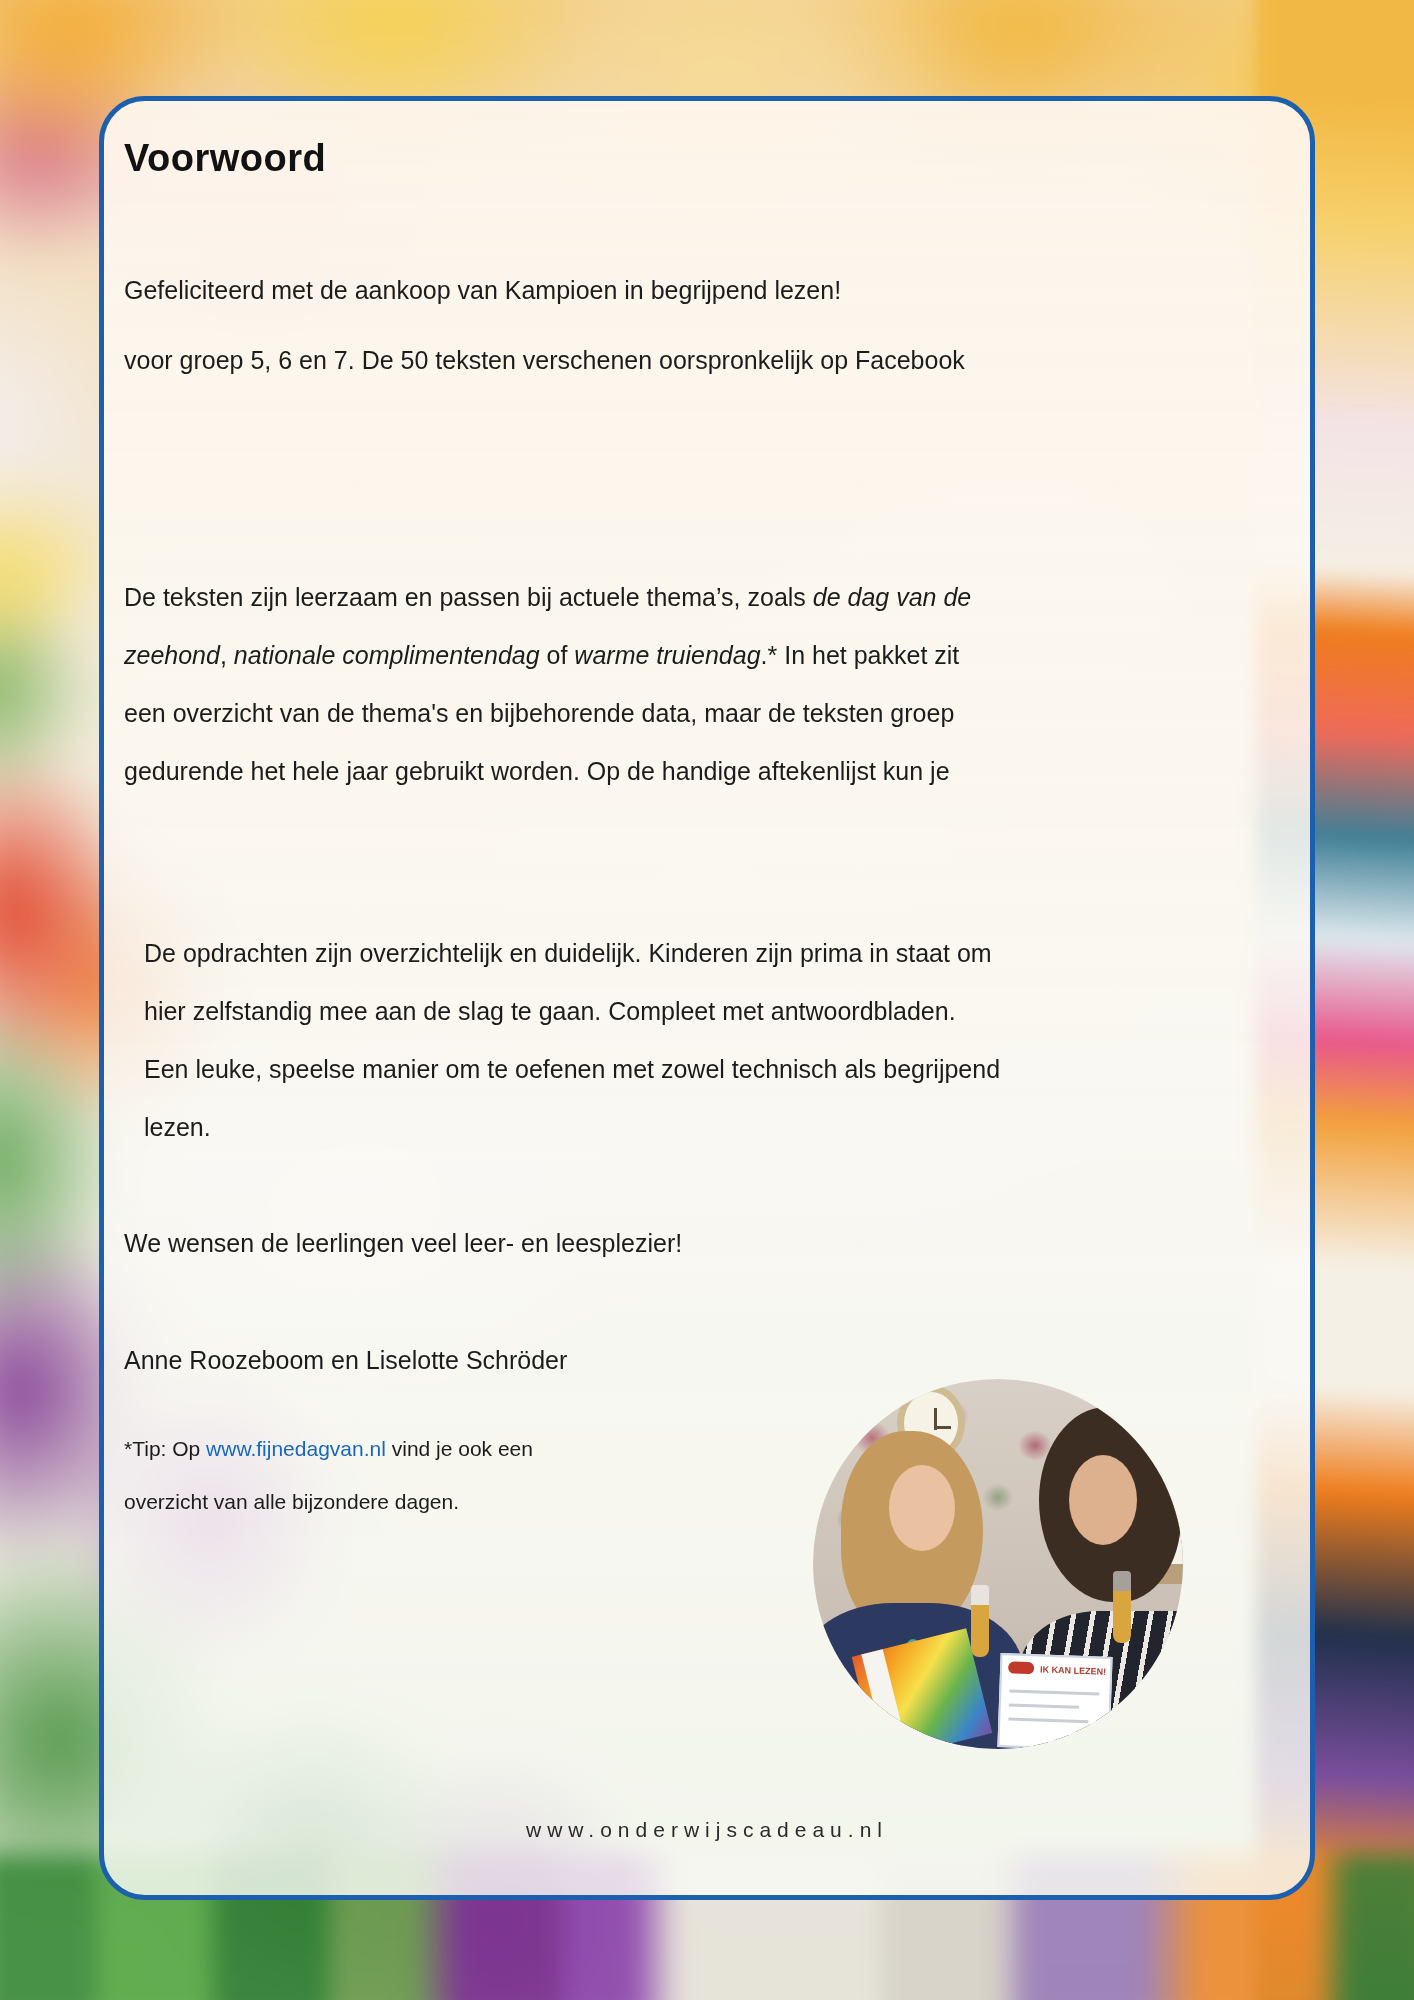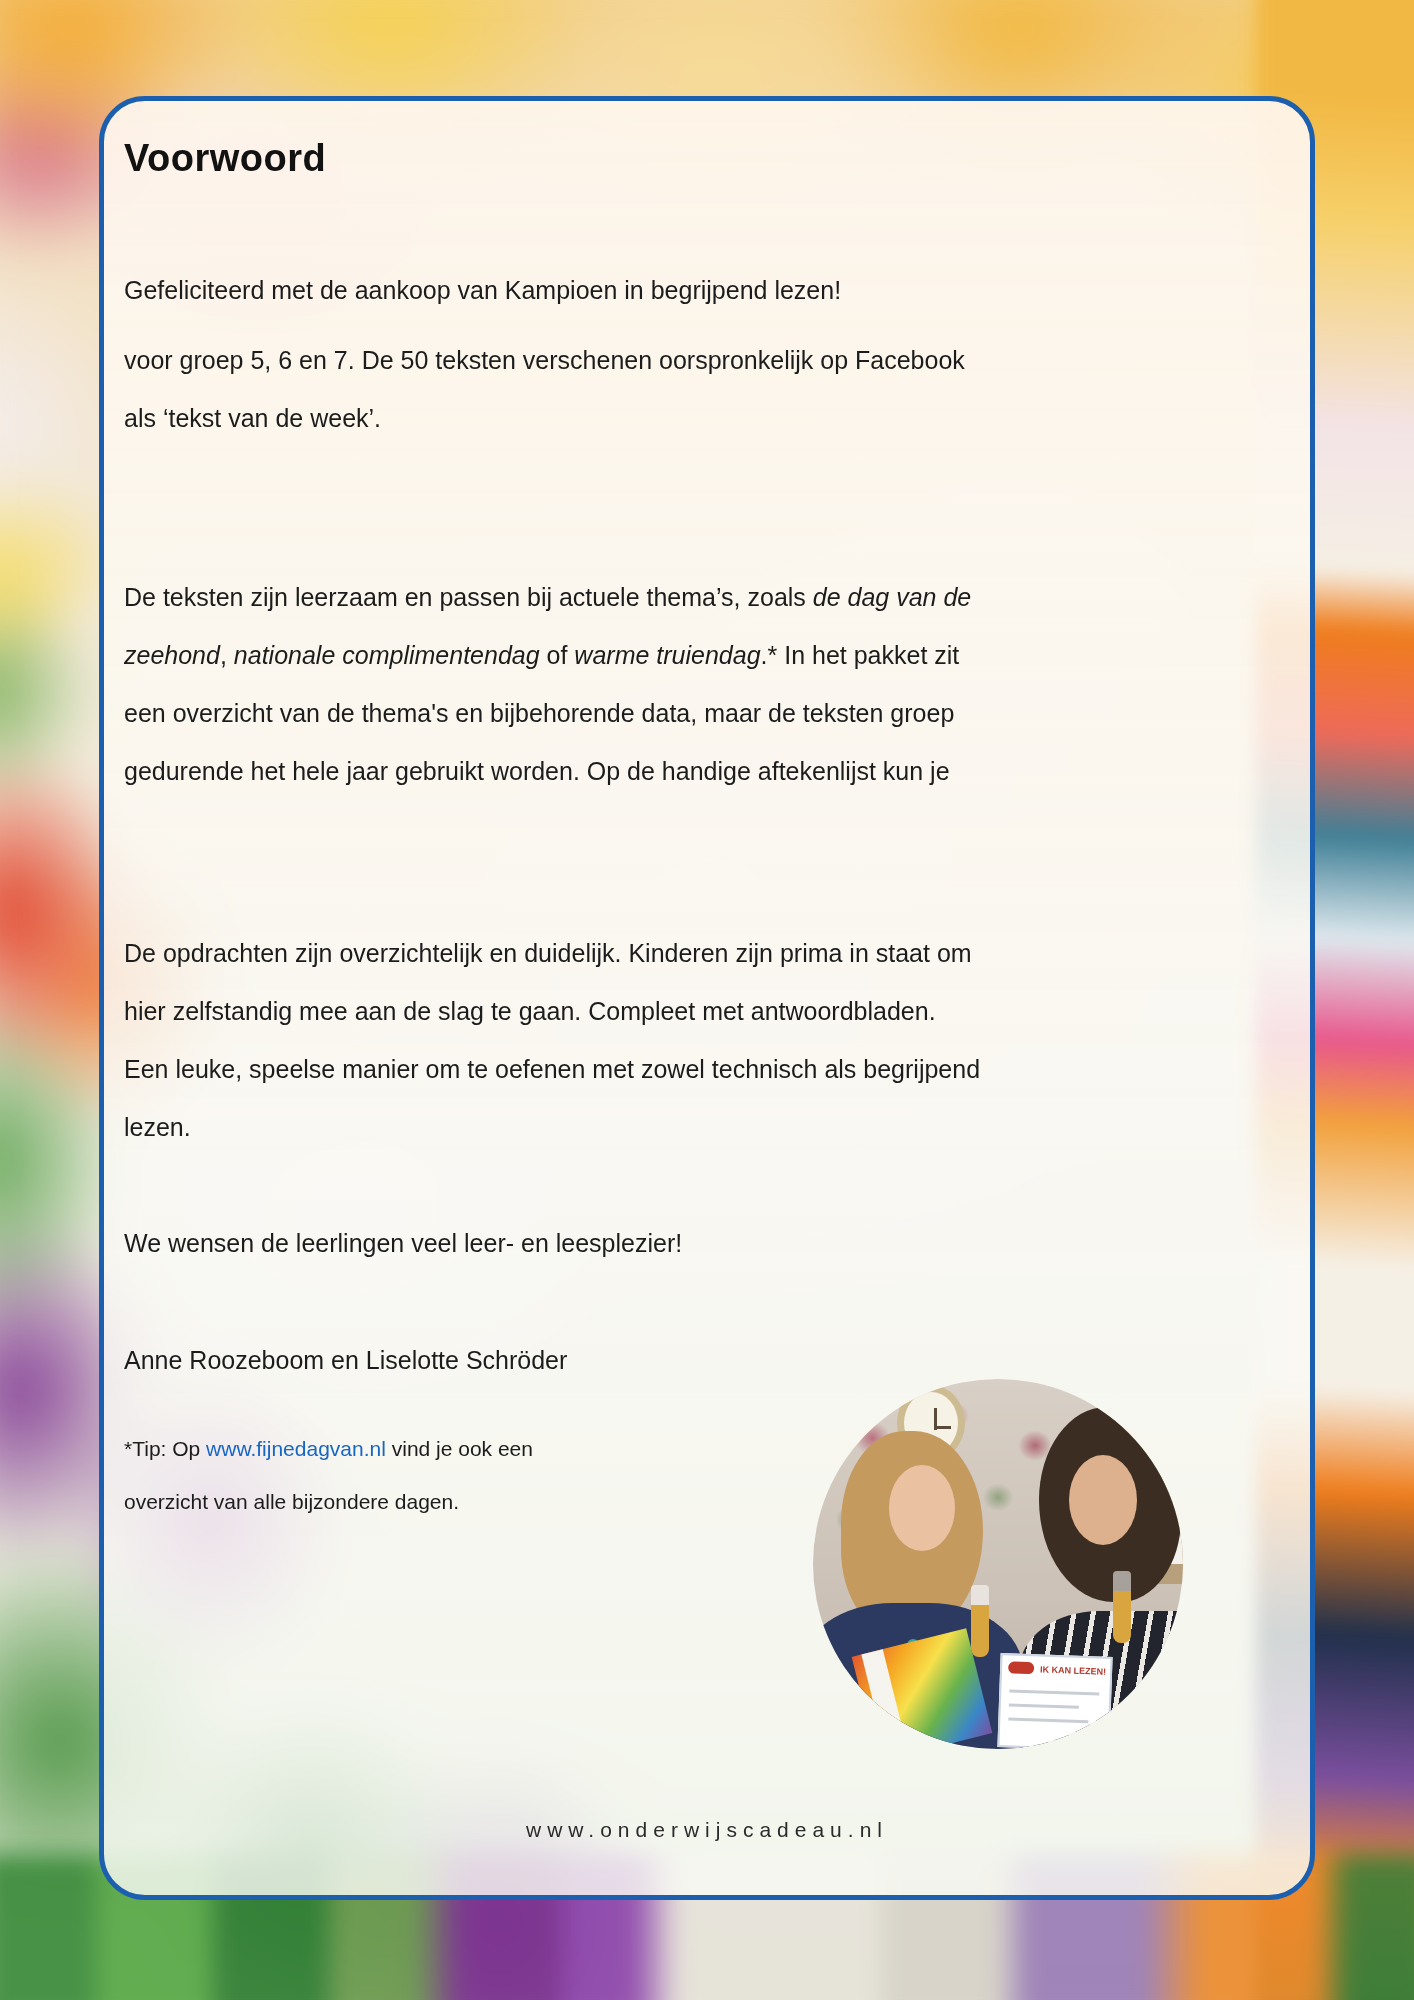--- a/index.html
+++ b/index.html
@@ -61,21 +61,21 @@
   .title{
     position:absolute;left:20px;top:36px;margin:0;
     font-size:38px;font-weight:700;color:#121212;letter-spacing:.5px;
   }
   .para{
     position:absolute;left:20px;color:#1c1c1c;font-size:25px;line-height:58px;
   }
   .para .line{white-space:nowrap;}
   .it{font-style:italic;}
   .link{color:#1766c2;cursor:pointer;}
-  .p1{top:160px;} .p2{top:230px;} .p3{top:467px;} .p4{top:823px;}
+  .p1{top:160px;} .p2{top:230px;} .p3{top:467px;} .p4{top:823px;margin-left:20px;}
   .p5{top:1113px;} .p6{top:1230px;}
   .tip{top:1321px;font-size:21px;line-height:53px;}
   .footer{
     position:absolute;left:0;top:1717px;width:100%;text-align:center;
     font-size:21px;letter-spacing:6px;color:#2b2b2b;
   }
   
   .photo{
     position:absolute;left:709px;top:1278px;width:370px;height:370px;border-radius:50%;overflow:hidden;
     background:
@@ -127,21 +127,20 @@
 <div class="bottom-strip"></div>
 
 <div class="card">
   <h1 class="title">Voorwoord</h1>
 
   <div class="para p1">
       <div class="line"><span>Gefeliciteerd met de aankoop van Kampioen in begrijpend lezen!</span></div>
     </div>
   <div class="para p2">
       <div class="line"><span>voor groep 5, 6 en 7. De 50 teksten verschenen oorspronkelijk op Facebook</span></div>
-      <div class="line"><span>als ‘tekst van de week’.</span></div>
     </div>
   <div class="para p3">
       <div class="line"><span>De teksten zijn leerzaam en passen bij actuele thema’s, zoals </span><span class="it">de dag van de</span></div>
       <div class="line"><span class="it">zeehond</span><span>, </span><span class="it">nationale complimentendag</span><span> of </span><span class="it">warme truiendag</span><span>.* In het pakket zit</span></div>
       <div class="line"><span>een overzicht van de thema's en bijbehorende data, maar de teksten groep</span></div>
       <div class="line"><span>gedurende het hele jaar gebruikt worden. Op de handige aftekenlijst kun je</span></div>
     </div>
   <div class="para p4">
       <div class="line"><span>De opdrachten zijn overzichtelijk en duidelijk. Kinderen zijn prima in staat om</span></div>
       <div class="line"><span>hier zelfstandig mee aan de slag te gaan. Compleet met antwoordbladen.</span></div>

